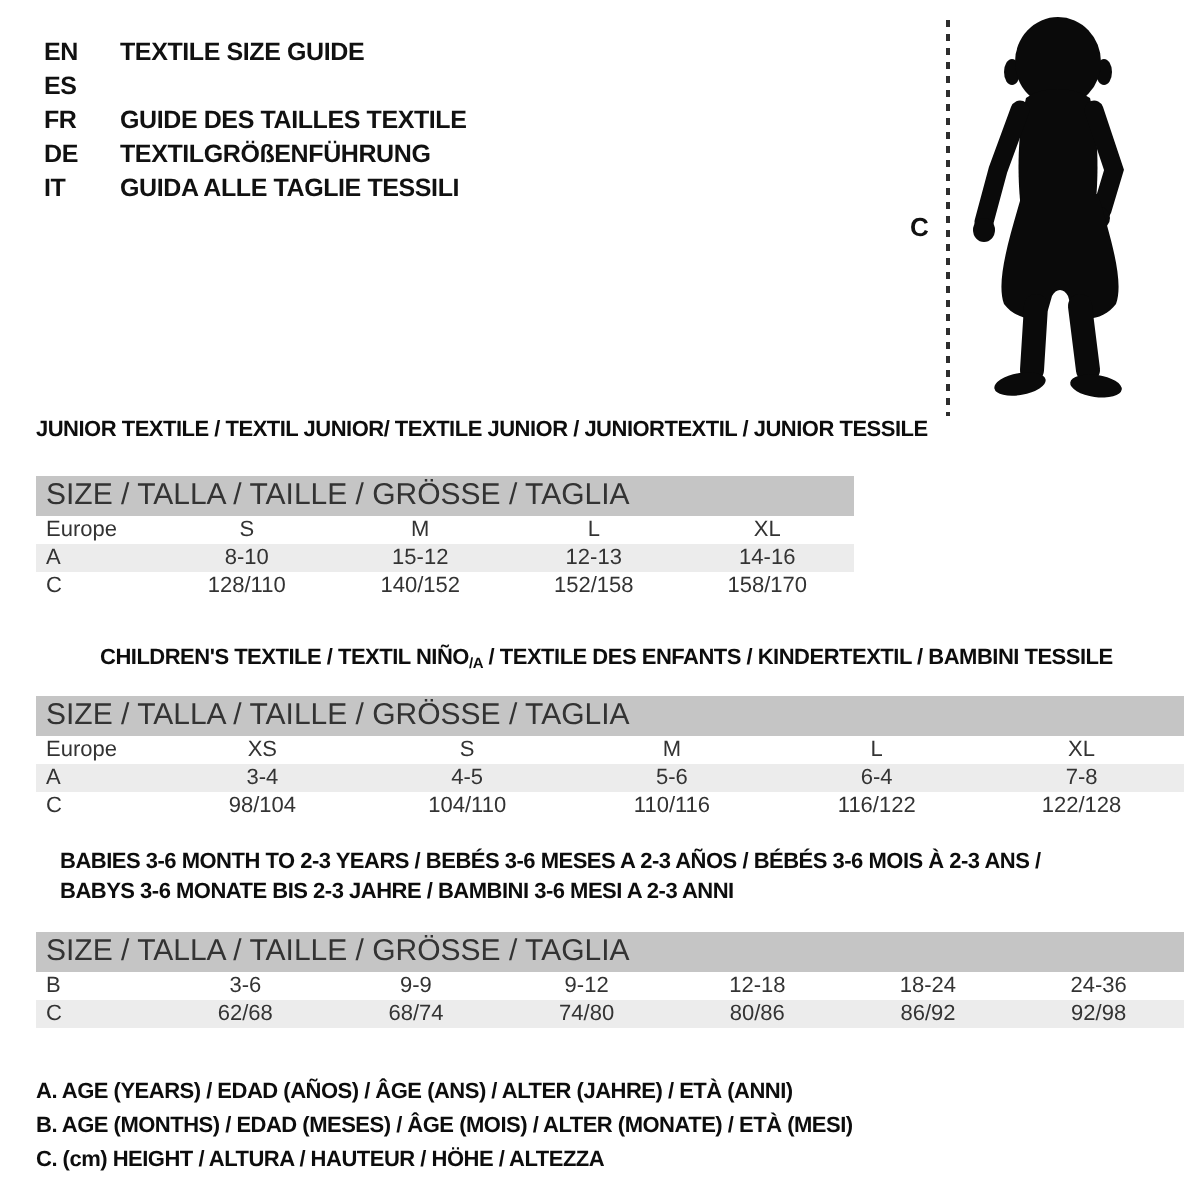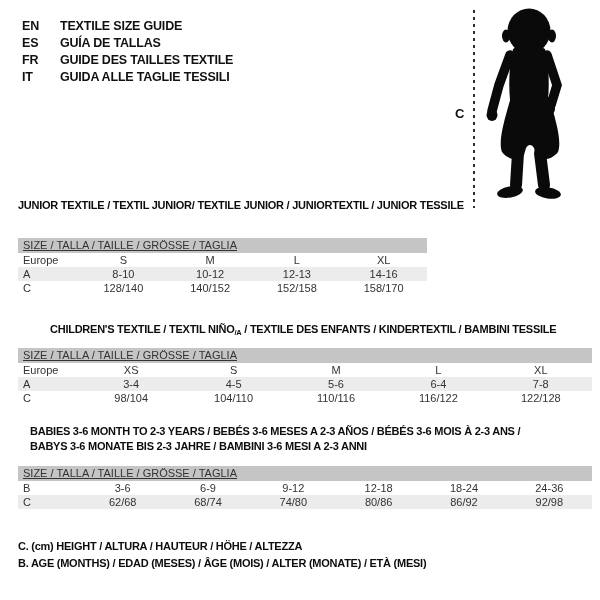--- a/index.html
+++ b/index.html
@@ -15,31 +15,31 @@
   
   .height-line { position:absolute; left:473px; top:10px; width:2px; height:198px;
                  background:repeating-linear-gradient(180deg,#2d2d2d 0 3.5px,transparent 3.5px 7px); }
   .figure-label { position:absolute; left:455px; top:106px; font-weight:bold;
                   font-size:13px; color:#111; }
   .baby { position:absolute; left:486px; top:7px; }
 
   
   .sec-title { position:absolute; left:18px; font-weight:bold; font-size:11px;
                letter-spacing:-0.25px; color:#0d0d0d; white-space:nowrap; line-height:15px; }
-  .t1t { top:198px; } .t2t { top:322px;margin-left:32px; } .t3t { top:424px;margin-left:12px; }
+  .t1t { top:208px; } .t2t { top:322px;margin-left:32px; } .t3t { top:424px;margin-left:12px; }
   .subA { font-size:7.5px; vertical-align:-2px; }
 
   
   .tbl { position:absolute; left:18px; border-collapse:collapse; table-layout:fixed;
          font-size:11px; color:#333; }
   .tbl-1 { top:238px; width:409px; }
   .tbl-2 { top:348px; width:574px; }
   .tbl-3 { top:466px; width:574px; }
   .tbl th { background:#c5c5c5; font-weight:normal; text-align:left;
-            padding:1px 0 2px 5px; font-size:11px; color:#333;text-decoration:underline; }
+            padding:1px 0 2px 5px; font-size:15px; color:#333; }
   .tbl td { height:14px; text-align:center; padding:0; font-size:11px; }
   .tbl td:first-child { text-align:left; padding-left:5px; }
   tr.alt { background:#ececec; }
   col.c0 { width:62px; }
 
   
   .legend { position:absolute; left:18px; top:538px; font-weight:bold; font-size:11px;
             line-height:17px; letter-spacing:-0.25px; color:#0d0d0d; white-space:nowrap; }
 </style>
 </head>
@@ -47,25 +47,28 @@
 
 <div class="page">
 
   <div class="lang-block">
     <div class="lang-row">
       <span class="lang-code">EN</span>
       <span class="lang-text">TEXTILE SIZE GUIDE</span>
     </div>
     <div class="lang-row">
       <span class="lang-code">ES</span>
-      <span class="lang-text">GUÍA DE TALLAS</span>
     </div>
     <div class="lang-row">
       <span class="lang-code">FR</span>
       <span class="lang-text">GUIDE DES TAILLES TEXTILE</span>
+    </div>
+    <div class="lang-row">
+      <span class="lang-code">DE</span>
+      <span class="lang-text">TEXTILGRÖßENFÜHRUNG</span>
     </div>
     <div class="lang-row">
       <span class="lang-code">IT</span>
       <span class="lang-text">GUIDA ALLE TAGLIE TESSILI</span>
     </div>
   </div>
 
   <div class="height-line"></div>
   <div class="figure-label">C</div>
   <svg class="baby" width="84" height="200" viewBox="0 0 84 200" xmlns="http://www.w3.org/2000/svg">
@@ -112,27 +115,27 @@
       <tr>
         <td>Europe</td>
         <td>S</td>
         <td>M</td>
         <td>L</td>
         <td>XL</td>
       </tr>
       <tr class="alt">
         <td>A</td>
         <td>8-10</td>
-        <td>10-12</td>
+        <td>15-12</td>
         <td>12-13</td>
         <td>14-16</td>
       </tr>
       <tr>
         <td>C</td>
-        <td>128/140</td>
+        <td>128/110</td>
         <td>140/152</td>
         <td>152/158</td>
         <td>158/170</td>
       </tr>
     </tbody>
   </table>
 
   <div class="sec-title t2t"><span>CHILDREN'S TEXTILE / TEXTIL NIÑO</span><span class="subA">/A</span><span> / TEXTILE DES ENFANTS / KINDERTEXTIL / BAMBINI TESSILE</span></div>
   <table class="tbl tbl-2">
     <colgroup>
@@ -192,36 +195,37 @@
       </colgroup>
     <thead>
       <tr>
           <th colspan="7">SIZE / TALLA / TAILLE / GRÖSSE / TAGLIA</th>
         </tr>
     </thead>
     <tbody>
       <tr>
         <td>B</td>
         <td>3-6</td>
-        <td>6-9</td>
+        <td>9-9</td>
         <td>9-12</td>
         <td>12-18</td>
         <td>18-24</td>
         <td>24-36</td>
       </tr>
       <tr class="alt">
         <td>C</td>
         <td>62/68</td>
         <td>68/74</td>
         <td>74/80</td>
         <td>80/86</td>
         <td>86/92</td>
         <td>92/98</td>
       </tr>
     </tbody>
   </table>
 
   <div class="legend">
+    <div>A. AGE (YEARS) / EDAD (AÑOS) / ÂGE (ANS) / ALTER (JAHRE) / ETÀ (ANNI)</div>
+    <div>B. AGE (MONTHS) / EDAD (MESES) / ÂGE (MOIS) / ALTER (MONATE) / ETÀ (MESI)</div>
     <div>C. (cm) HEIGHT / ALTURA / HAUTEUR / HÖHE / ALTEZZA</div>
-    <div>B. AGE (MONTHS) / EDAD (MESES) / ÂGE (MOIS) / ALTER (MONATE) / ETÀ (MESI)</div>
   </div>
 
 </div>
 
 </body></html>

